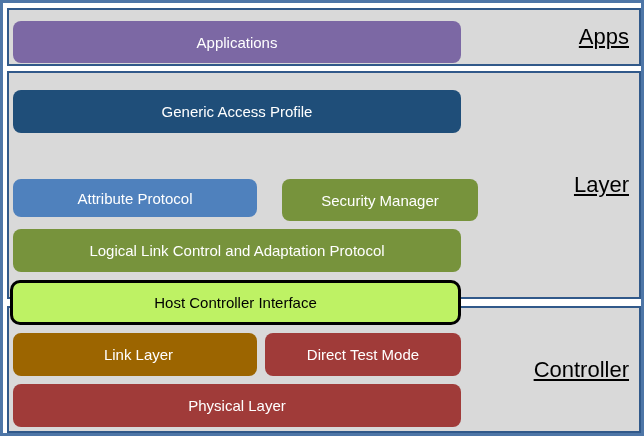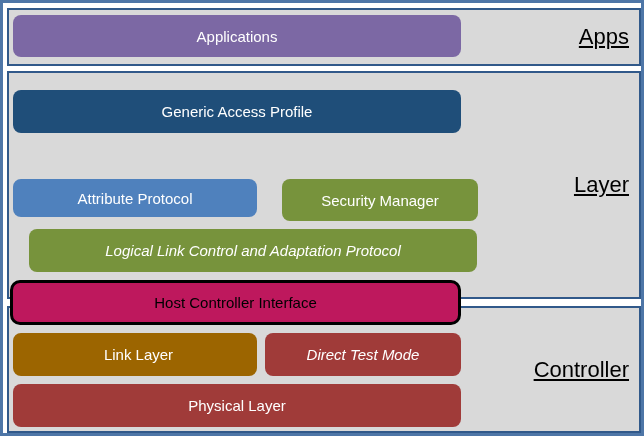--- a/index.html
+++ b/index.html
@@ -41,35 +41,35 @@
     box-sizing: border-box;
     border-radius: 8px;
     display: flex;
     align-items: center;
     justify-content: center;
     color: #ffffff;
     font-size: 15px;
     text-align: center;
     z-index: 2;
   }
-  .box-applications { left: 10px;  top: 12px;  width: 448px; height: 42px; }
+  .box-applications { left: 10px;  top: 18px;  width: 448px; height: 42px; }
   .box-gap          { left: 10px;  top: 74px;  width: 448px; height: 43px; margin-top: 13px; }
   .box-gatt         { left: 10px;  top: 125px; width: 448px; height: 43px; }
   .box-att          { left: 10px;  top: 176px; width: 244px; height: 38px; }
   .box-sm           { left: 279px; top: 176px; width: 196px; height: 42px; }
-  .box-l2cap        { left: 26px;  top: 226px; width: 448px; height: 43px; font-style: italic; }
+  .box-l2cap        { left: 10px;  top: 226px; width: 448px; height: 43px; }
   .box-hci {
     left: 7px; top: 277px; width: 451px; height: 45px;
     border: 3px solid #000000;
     border-radius: 10px;
     color: #000000;
     z-index: 5;
   }
   .box-link         { left: 10px;  top: 330px; width: 244px; height: 43px; padding-left: 7px; }
-  .box-dtm          { left: 262px; top: 330px; width: 196px; height: 43px; font-style: italic; }
+  .box-dtm          { left: 262px; top: 330px; width: 196px; height: 43px; }
   .box-phy          { left: 10px;  top: 381px; width: 448px; height: 43px; }
 </style>
 </head>
 <body>
 
 <div class="canvas">
 
   <div class="panel panel-apps">
     <span class="side-label">Apps</span>
   </div>
@@ -96,21 +96,21 @@
   </div>
 
   <div class="box box-sm" style="background: rgb(119, 147, 60);">
     <span>Security Manager</span>
   </div>
 
   <div class="box box-l2cap" style="background: rgb(119, 147, 60);">
     <span>Logical Link Control and Adaptation Protocol</span>
   </div>
 
-  <div class="box box-hci" style="background: #be185d; text-align: center;">
+  <div class="box box-hci" style="background: #bef264; text-align: center;">
     <span>Host Controller Interface</span>
   </div>
 
   <div class="box box-link" style="background: rgb(156, 101, 0);">
     <span>Link Layer</span>
   </div>
 
   <div class="box box-dtm" style="background: rgb(160, 59, 57);">
     <span>Direct Test Mode</span>
   </div>

